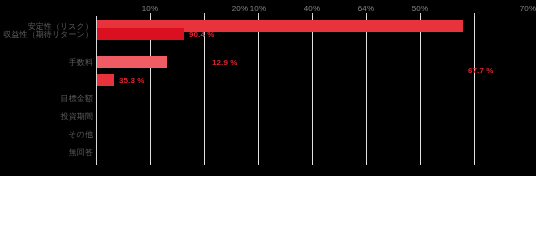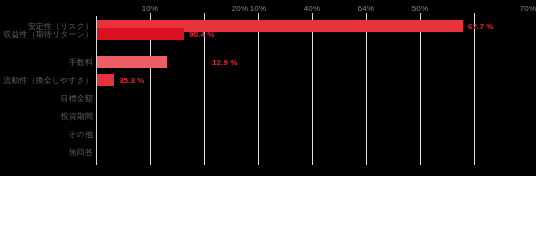--- a/index.html
+++ b/index.html
@@ -118,37 +118,36 @@
   <div class="gridline" style="left:204px;"></div>
   <div class="gridline" style="left:258px;"></div>
   <div class="gridline" style="left:312px;"></div>
   <div class="gridline" style="left:366px;"></div>
   <div class="gridline" style="left:420px;"></div>
   <div class="gridline" style="left:474px;"></div>
 
   <div class="row" style="top:17px;">
     <div class="cat-label">安定性（リスク）</div>
     <div class="bar" style="width:365.6px;background:#e8333c;"></div>
-    <div class="bar-value" style="left:468px;">67.7 %</div>
+    <div class="bar-value" style="left:468px;margin-top:44px;">67.7 %</div>
   </div>
 
   <div class="row" style="top:25px;">
     <div class="cat-label">収益性（期待リターン）</div>
     <div class="bar" style="width:87px;background:#da0f1f;"></div>
     <div class="bar-value" style="left:189px;">90.4 %</div>
   </div>
 
   <div class="row" style="top:53px;">
     <div class="cat-label">手数料</div>
     <div class="bar" style="width:69.7px;background:#ef5c63;"></div>
     <div class="bar-value" style="left:172px;margin-left:40px;">12.9 %</div>
   </div>
 
   <div class="row" style="top:71px;">
-    <div class="cat-label">流動性（換金しやすさ）</div>
     <div class="bar" style="width:17.3px;background:#e8333c;"></div>
     <div class="bar-value" style="left:119px;">35.3 %</div>
   </div>
 
   <div class="row" style="top:89px;">
     <div class="cat-label">目標金額</div>
     <div class="bar" style="width:0px;background:#e8333c;"></div>
   </div>
 
   <div class="row" style="top:107px;">

